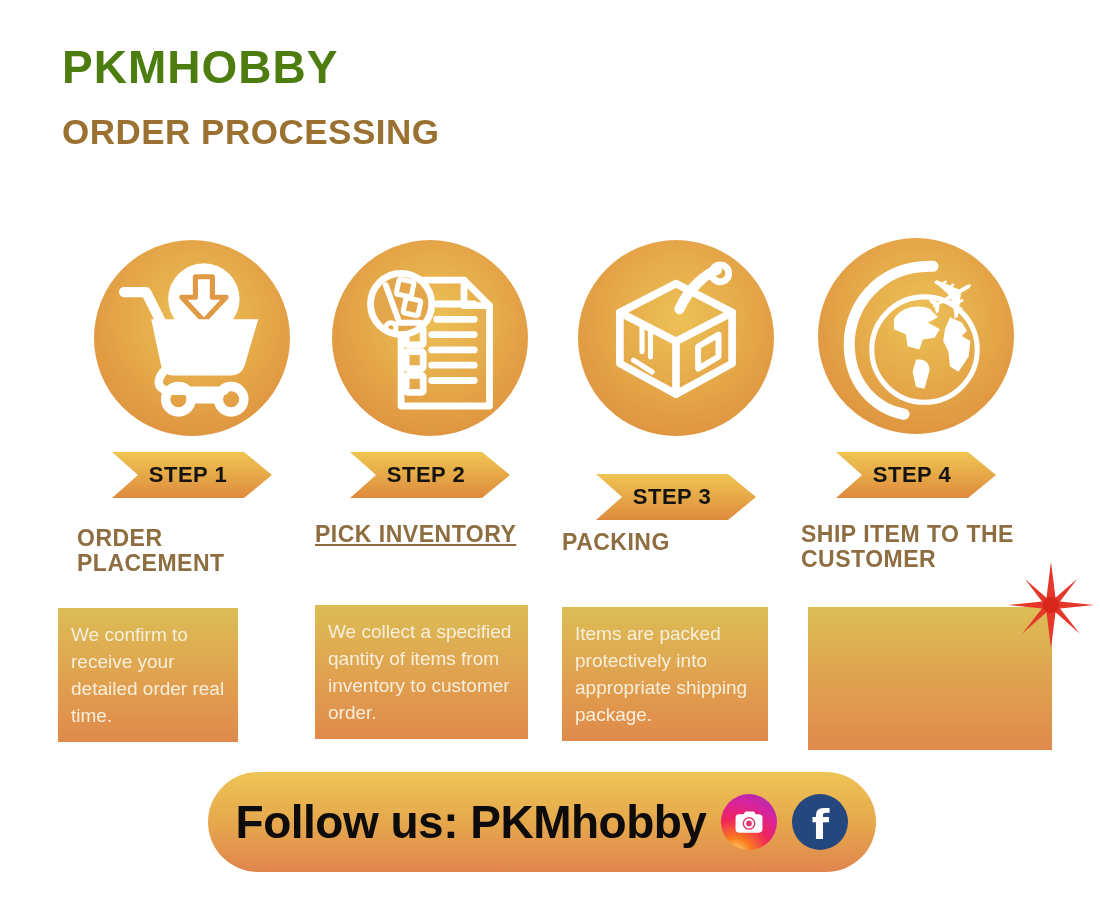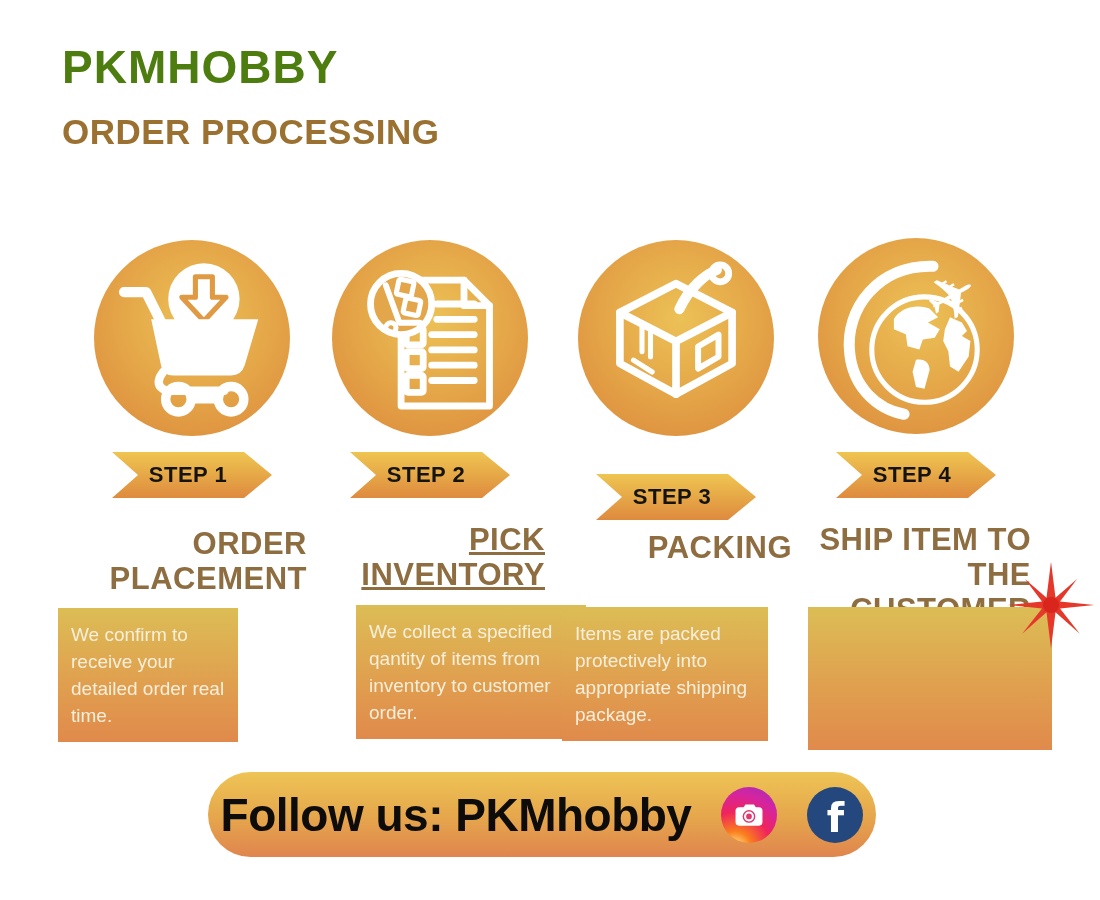--- a/index.html
+++ b/index.html
@@ -28,42 +28,42 @@
     width:160px;height:46px;
     background:linear-gradient(180deg,#efc551 0%,#e5a546 55%,#df8a3e 100%);
     clip-path:polygon(0 0, calc(100% - 28px) 0, 100% 50%, calc(100% - 28px) 100%, 0 100%, 26px 50%);
     display:flex;align-items:center;justify-content:center;
   }
   .banner span{
     font-size:22px;font-weight:700;color:#151310;padding-right:8px;letter-spacing:.5px;
   }
   
   .step-title{
-    width:230px;text-align:right;font-size:31px;font-weight:700;
-    color:#8e6e41;line-height:35px;letter-spacing:.5px;
+    width:230px;text-align:left;font-size:23px;font-weight:700;
+    color:#8e6e41;line-height:25px;letter-spacing:.5px;
   }
   
   .desc-box{
     background:linear-gradient(180deg,#dcbd55 0%,#e0a04f 55%,#e08a4b 100%);
     color:#f7efdb;font-size:19px;line-height:27px;
     padding:13px 13px;box-sizing:border-box;
   }
   .desc-highlight{
     display:block;color:#e8432c;font-weight:700;font-size:20px;line-height:26px;margin-bottom:2px;
   }
   .desc-highlight:empty{display:none;}
   .desc-text{display:block;}
   .desc-box.small-text .desc-text{font-size:17.5px;line-height:24px;color:#fdf8ea;}
   
   .burst svg{width:100%;height:100%;display:block;}
   
   .follow-pill{
-    width:668px;height:85px;border-radius:52px;
+    width:668px;height:100px;border-radius:52px;
     background:linear-gradient(180deg,#eec455 0%,#e5a54c 55%,#e0854e 100%);
-    display:flex;align-items:center;justify-content:center;gap:30px;
+    display:flex;align-items:center;justify-content:center;gap:15px;
   }
   .follow-text{
     font-size:46px;font-weight:800;color:#0d0c0a;letter-spacing:-.5px;white-space:nowrap;
   }
   .social-circle{
     width:56px;height:56px;border-radius:50%;flex:0 0 auto;
     display:flex;align-items:center;justify-content:center;
   }
   .ig{
     background:radial-gradient(circle at 25% 108%, #ffd676 5%, #fa7e1e 22%, #f0245c 48%, #d6249f 72%, #9b2fbf 100%);
@@ -114,21 +114,21 @@
     <path class="ic" stroke-width="3.5" d="M24 19 l8 22 h12"></path>
     <rect class="ic" stroke-width="3" x="31" y="16" width="9" height="9" rx="1" transform="rotate(12 35 20)"></rect>
     <rect class="ic" stroke-width="3" x="35" y="27" width="9" height="9" rx="1" transform="rotate(12 39 31)"></rect>
     <circle class="ic" stroke-width="3" cx="27" cy="44" r="3"></circle>
   </svg>
 </div>
 <div class="abs banner" style="left:350px;top:452px;">
   <span>STEP 2</span>
 </div>
 <div class="abs step-title" style="left:315px;top:522px;text-decoration:underline;">PICK INVENTORY</div>
-<div class="abs desc-box" style="left:315px;top:605px;width:230px;min-height:127px;margin-left:41px;">
+<div class="abs desc-box" style="left:315px;top:605px;width:213px;min-height:127px;">
 
   <span class="desc-text">We collect a specified qantity of items from inventory to customer order.</span>
 </div>
 
 <div class="abs step-circle" style="left:578px;top:240px;">
   <svg viewBox="0 0 100 100">
     <path class="ic" stroke-width="6" d="M52 33 C58 20 68 12 74 10"></path>
     <circle class="ic" stroke-width="4" cx="76" cy="12" r="5"></circle>
     <path class="ic" stroke-width="4.5" d="M50 18 L83 35 L50 52 L17 35 Z"></path>
     <path class="ic" stroke-width="4.5" d="M17 35 V65 L50 83 V52"></path>

